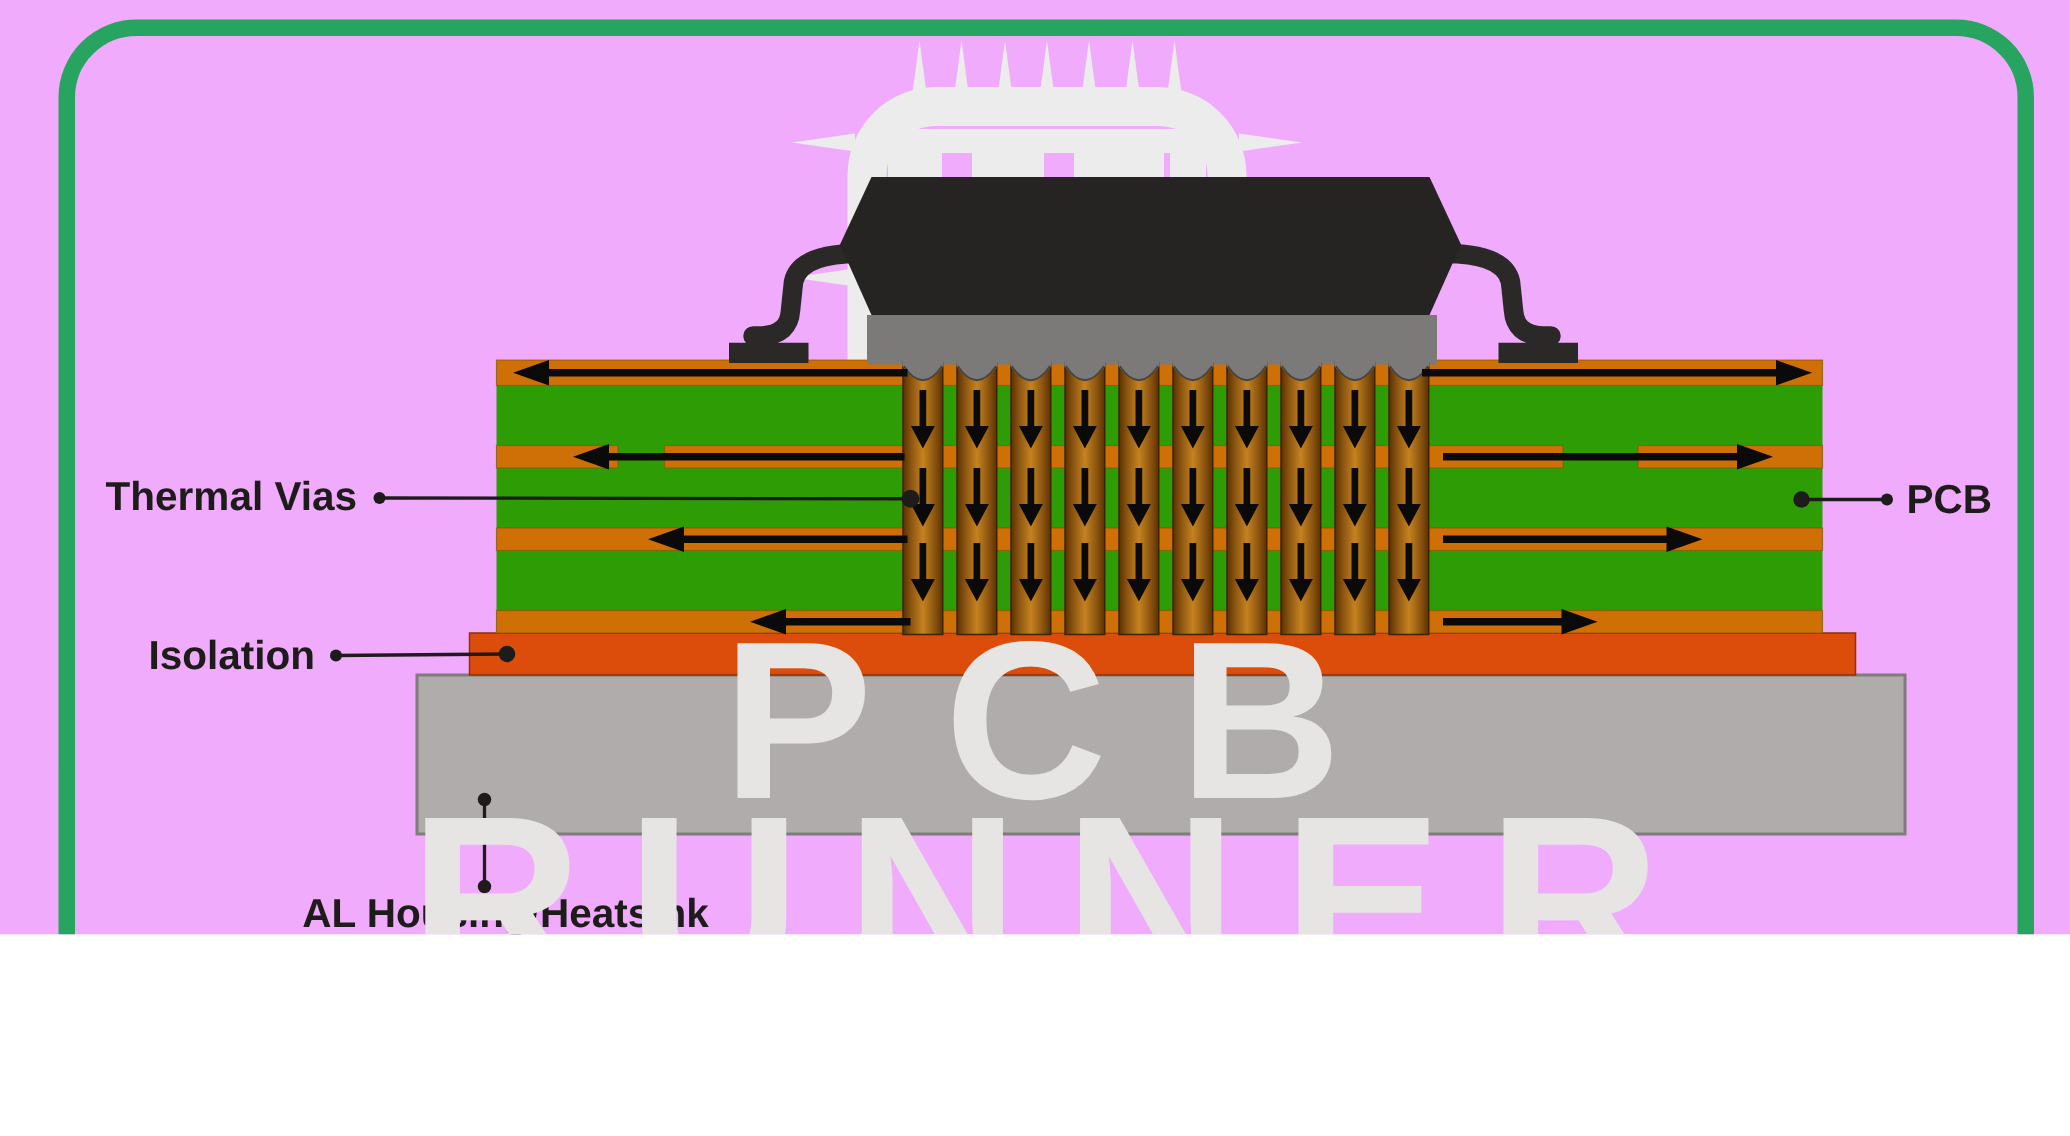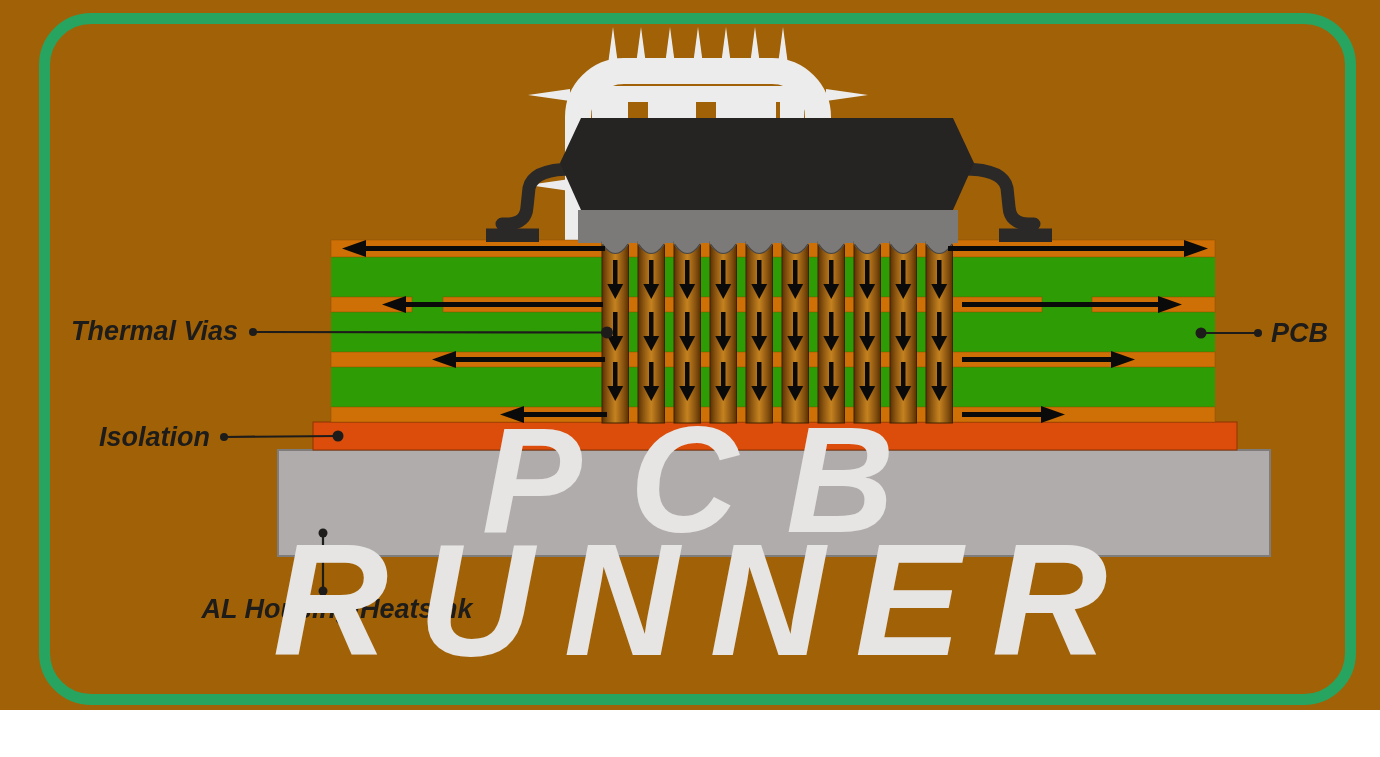--- a/index.html
+++ b/index.html
@@ -1,17 +1,17 @@
 <!DOCTYPE html>
 <html style="--frame-green: #27a45f; --pcb-green: #2e9c05; --copper: #ce7005; --copper-outline: #8a4a02; --via-edge: #5a3101; --via-mid: #8a5410; --via-core: #c5821f; --via-outline: #3f2300; --isolation: #dc4d0b; --isolation-outline: #8c3505; --heatsink: #afacab; --heatsink-outline: #7f7d7c; --pad-gray: #7b7a79; --package-black: #262323; --lead-dark: #2b2928; --arrow: #0b0a0a; --text-dark: #1d1c1b; --watermark: #ececec; --watermark-overlay: #e7e5e4;"><head>
 <meta charset="utf-8">
 <style>
   html,body{margin:0;padding:0;background:#ffffff;}
-  .stage{position:relative;width:1380px;height:710px;background:#a16207;overflow:hidden;
-         font-family:"Liberation Sans", sans-serif;font-style:italic;}
+  .stage{position:relative;width:1380px;height:623px;background:#f0abfc;overflow:hidden;
+         font-family:"Liberation Sans", sans-serif;}
   .frame{position:absolute;left:39px;top:13px;width:1317px;height:692px;box-sizing:border-box;
          border:11px solid var(--frame-green,#27a45f);border-radius:52px;z-index:5;}
   svg.diagram{position:absolute;left:0;top:0;z-index:2;}
   svg text{font-family:"Liberation Sans", sans-serif;font-weight:700;}
   .lbl{font-size:27px;fill:var(--text-dark,#1d1c1b);}
   .wm{fill:var(--watermark,#ececec);}
   .wm-text{fill:var(--watermark-overlay,#e7e5e4);font-weight:700;}
   .leader{stroke:var(--text-dark,#1d1c1b);stroke-width:2.2;}
   .ldot{fill:var(--text-dark,#1d1c1b);}
 </style>

